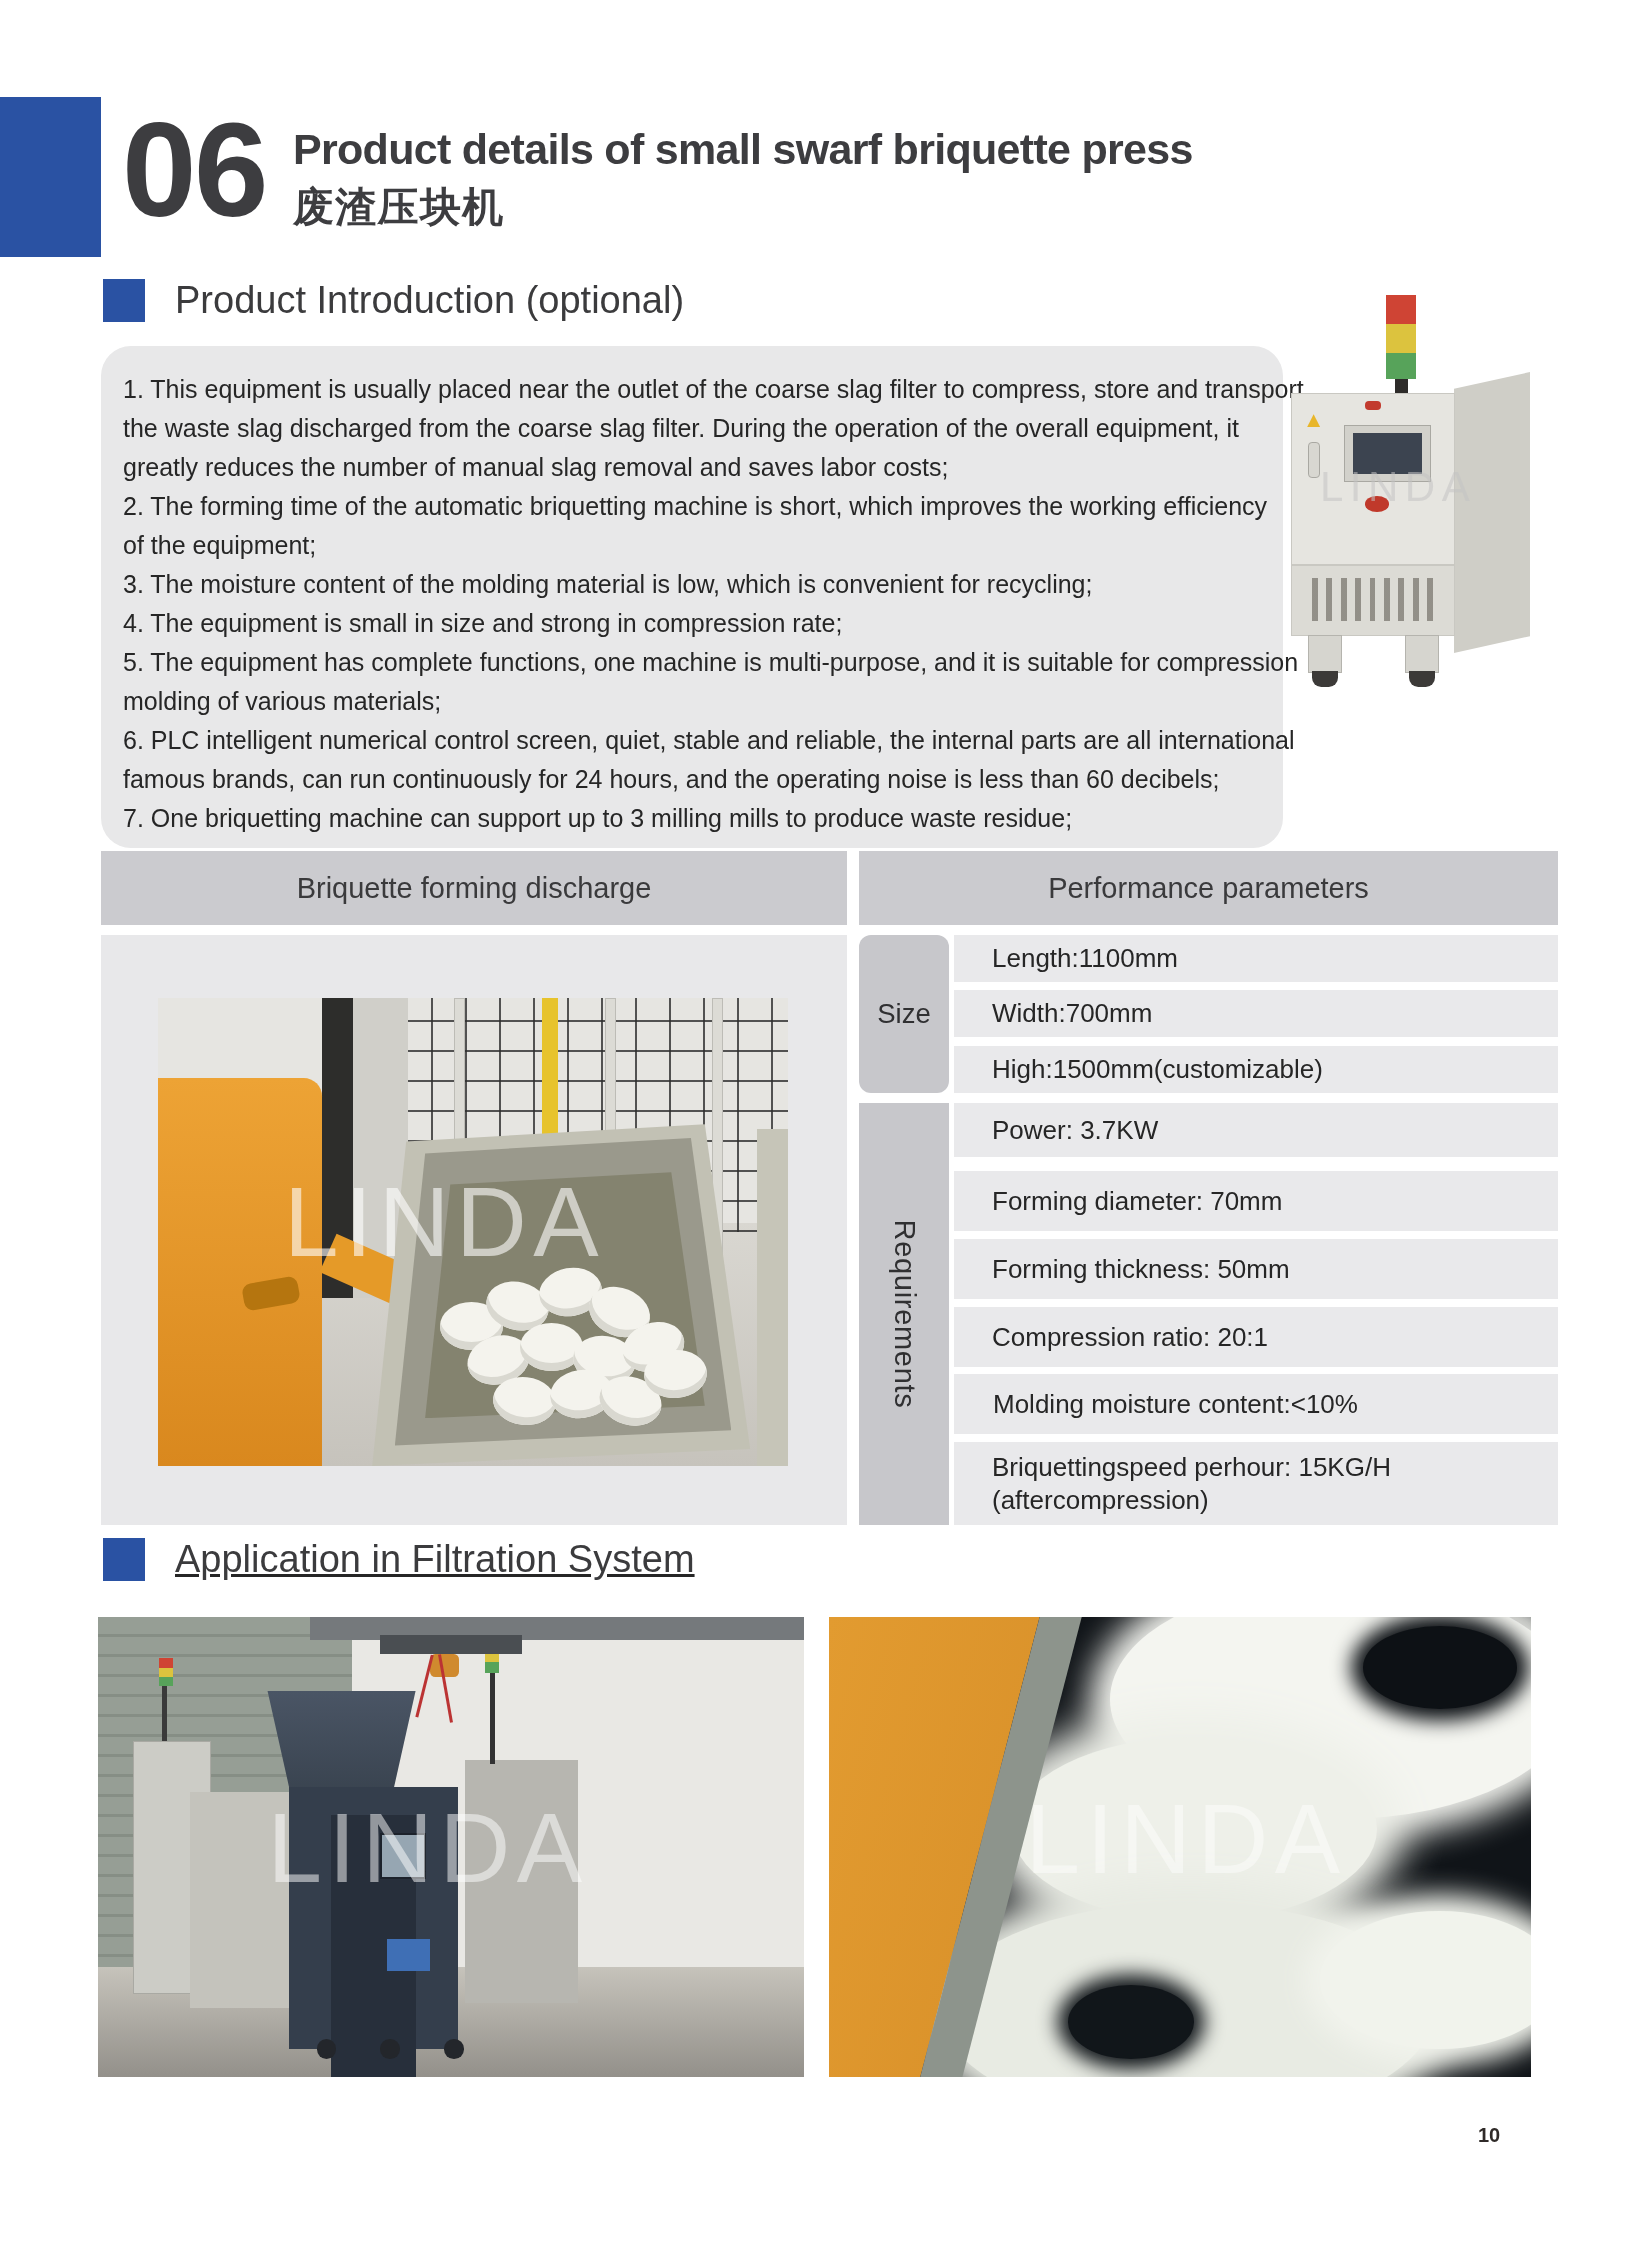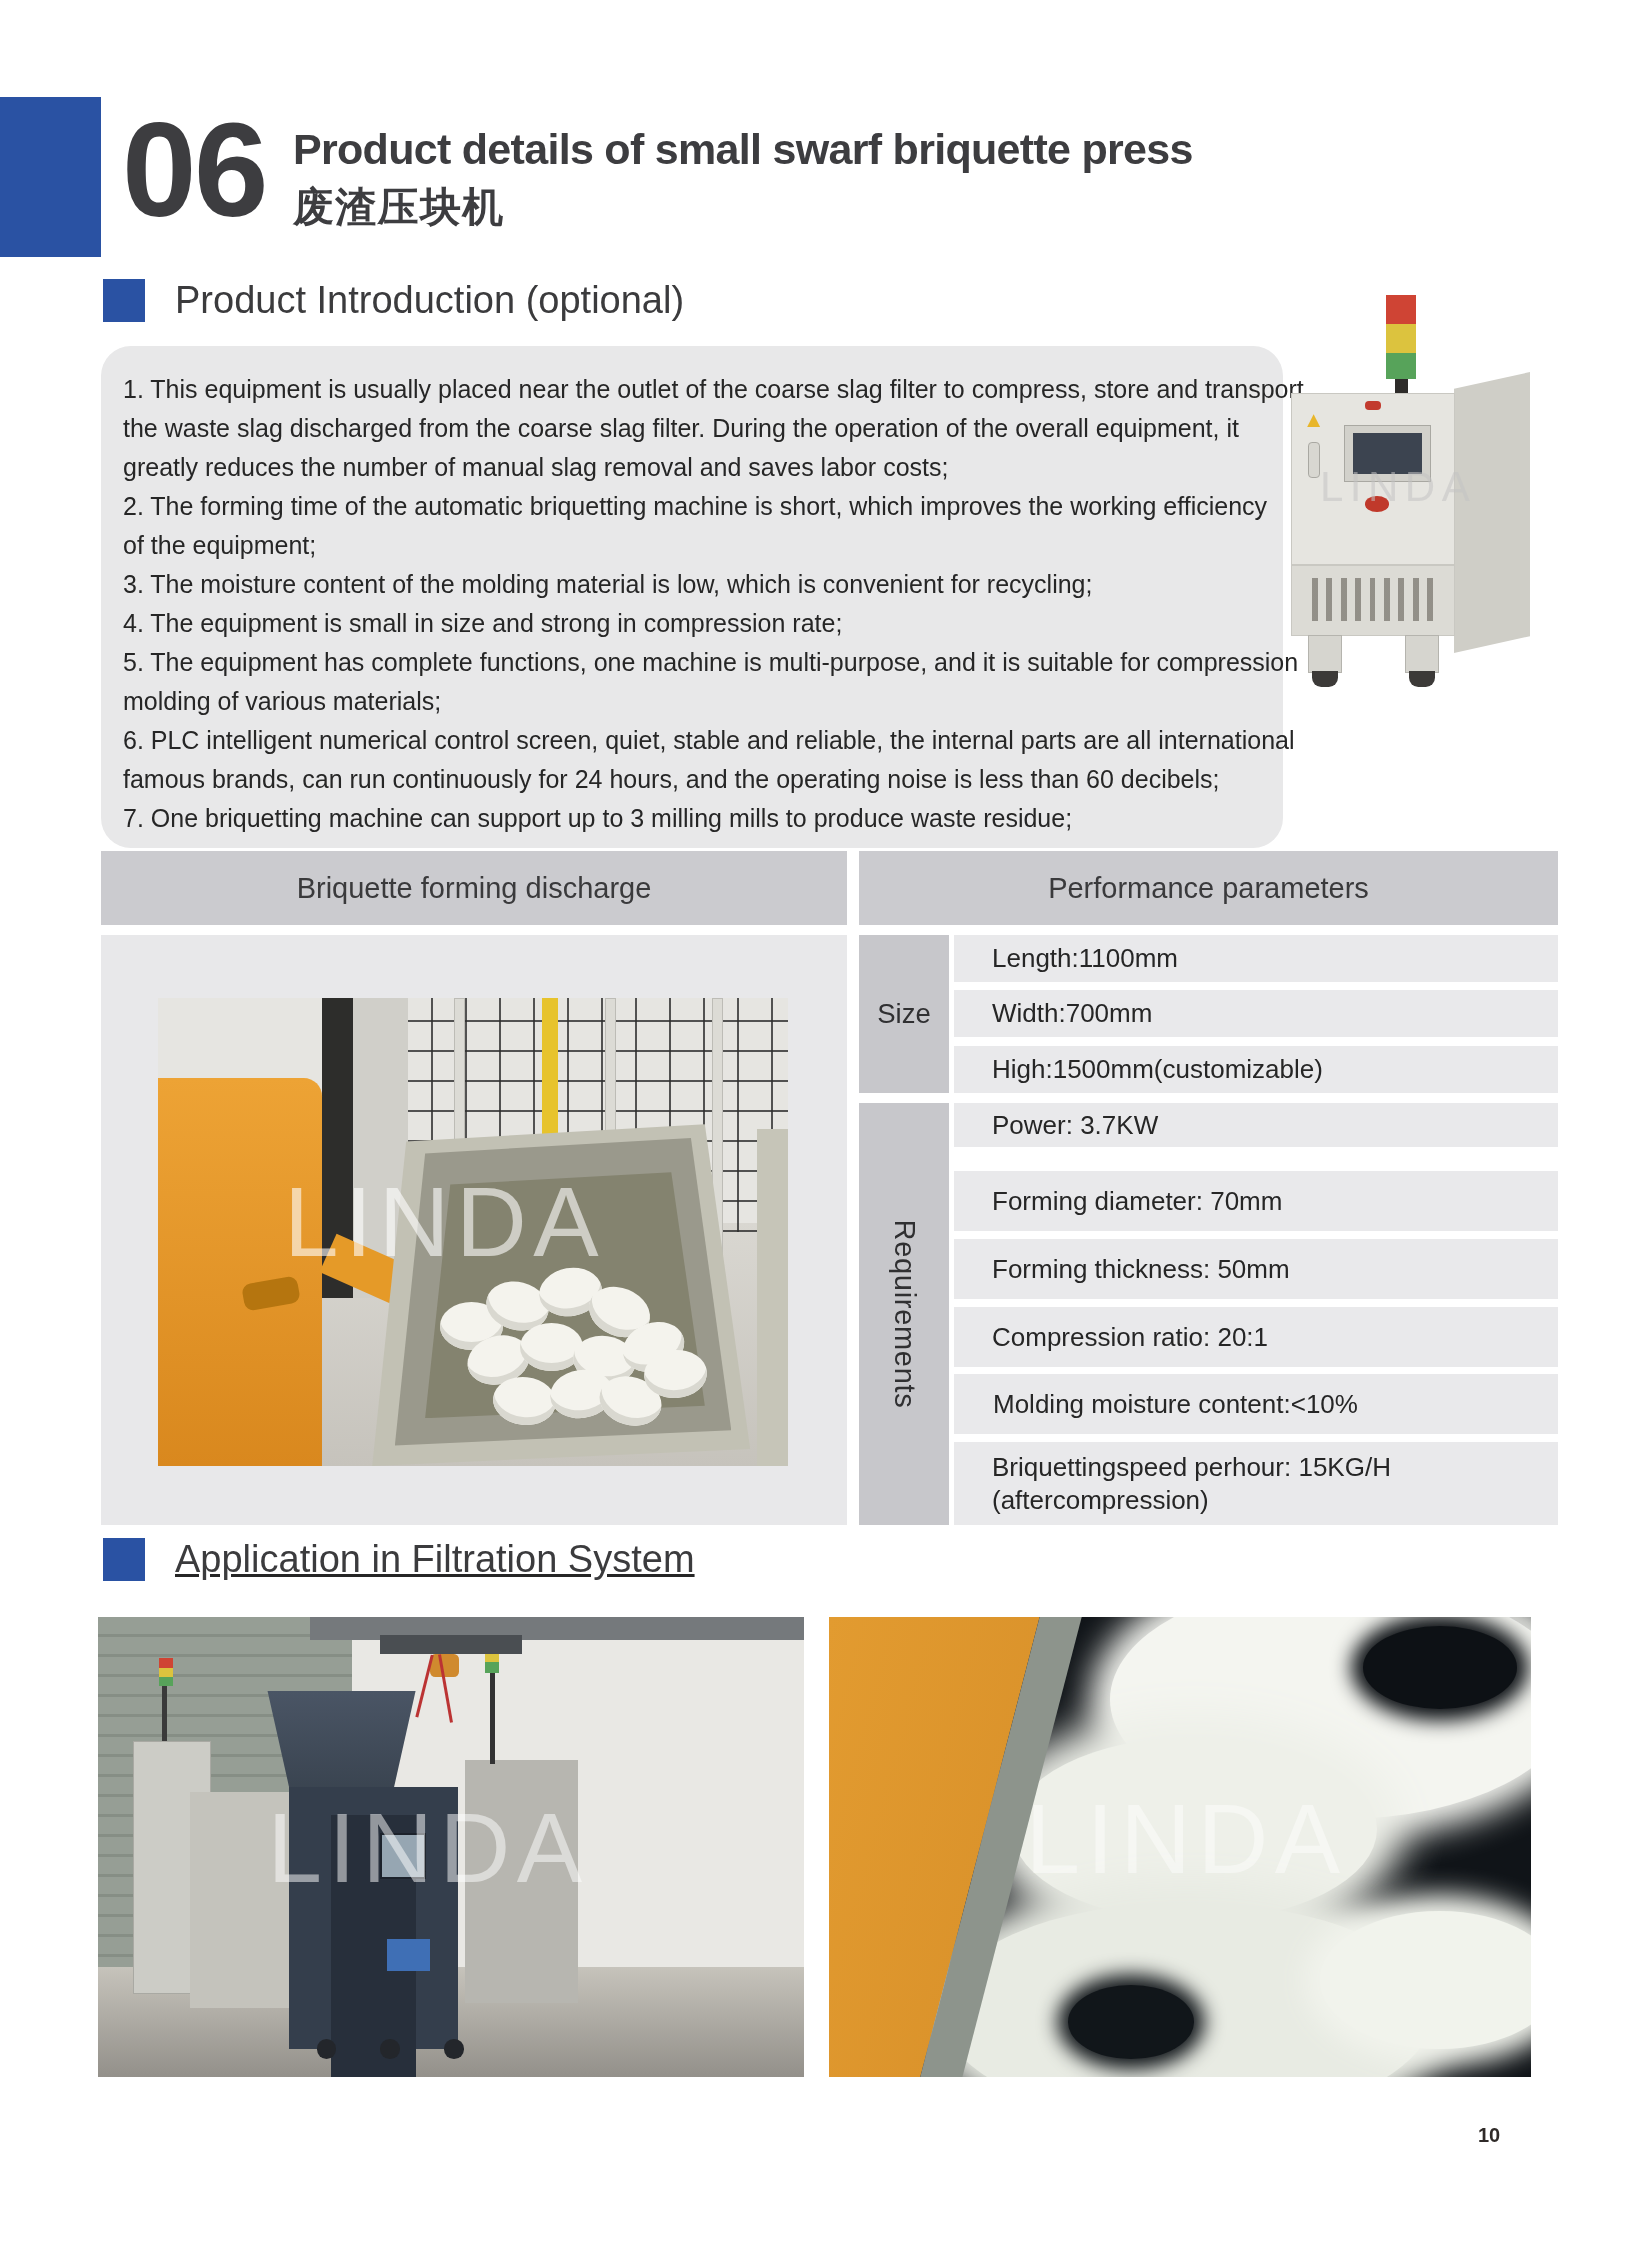--- a/index.html
+++ b/index.html
@@ -52,21 +52,21 @@
   .wm{position:absolute;font-weight:400;color:rgba(195,195,195,0.55);letter-spacing:6.5px;}
   .machine .wm{left:34px;top:168px;font-size:42px;}
 
   
   .thead{position:absolute;top:851px;height:74px;background:#cbcbcf;display:flex;align-items:center;justify-content:center;}
   .thead span{font-size:29px;color:#3a3a3c;}
   .thead-left{left:101px;width:746px;}
   .thead-right{left:859px;width:699px;}
   .photo-cell{position:absolute;left:101px;top:935px;width:746px;height:590px;background:#e8e8ea;}
   .label-cell{position:absolute;left:859px;width:90px;background:#c7c7cb;display:flex;align-items:center;justify-content:center;}
-  .size-cell{top:935px;height:158px;}
+  .size-cell{top:935px;height:158px;border-radius:12px;}
   .req-cell{top:1103px;height:422px;}
   .label-cell .htxt{font-size:27.5px;color:#303032;}
   .req-cell .vert{position:absolute;left:50%;top:50%;transform:translate(-50%,-50%) rotate(90deg);
                   white-space:nowrap;font-size:29px;color:#303032;letter-spacing:0.7px;}
   .vrow{position:absolute;left:954px;width:604px;background:#e9e9eb;display:flex;align-items:center;
         padding-left:38px;box-sizing:border-box;}
   .vrow .vtxt{font-size:26px;color:#262626;white-space:pre-line;line-height:1.25;}
 
   
   .bq{position:absolute;left:57px;top:63px;width:630px;height:468px;overflow:hidden;background:#e6e5e1;}
@@ -248,21 +248,21 @@
   <div class="vrow" style="top:990px;height:47px;">
     <span class="vtxt">Width:700mm</span>
   </div>
   <div class="vrow" style="top:1046px;height:47px;">
     <span class="vtxt">High:1500mm(customizable)</span>
   </div>
 
   <div class="label-cell req-cell">
     <span class="vert">Requirements</span>
   </div>
-  <div class="vrow" style="top:1103px;height:44px;">
+  <div class="vrow" style="top:1103px;height:54px;">
     <span class="vtxt">Power: 3.7KW</span>
   </div>
   <div class="vrow" style="top:1171px;height:60px;">
     <span class="vtxt">Forming diameter: 70mm</span>
   </div>
   <div class="vrow" style="top:1239px;height:60px;">
     <span class="vtxt">Forming thickness: 50mm</span>
   </div>
   <div class="vrow" style="top:1307px;height:60px;">
     <span class="vtxt">Compression ratio: 20:1</span>

